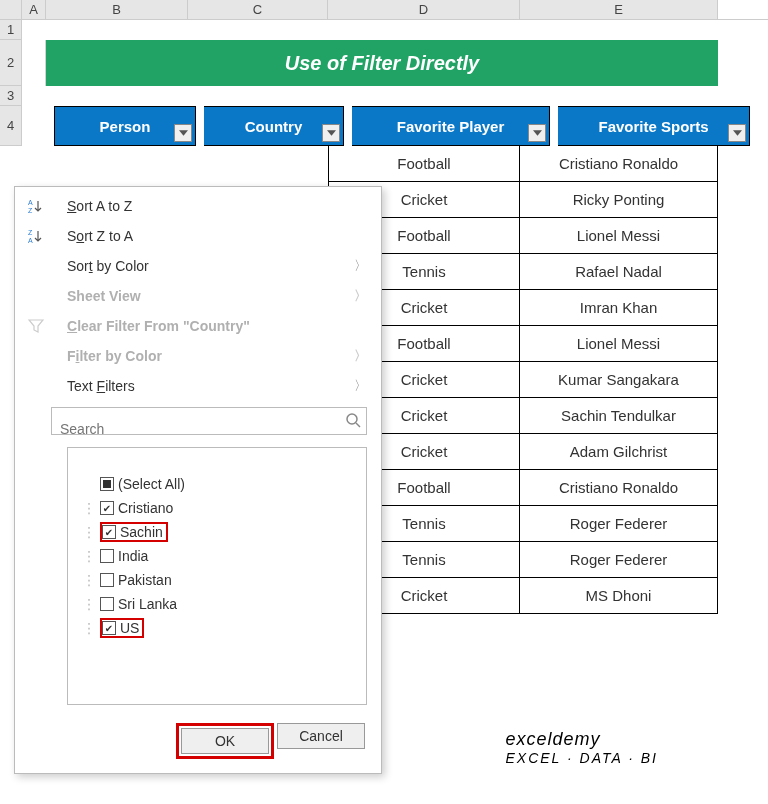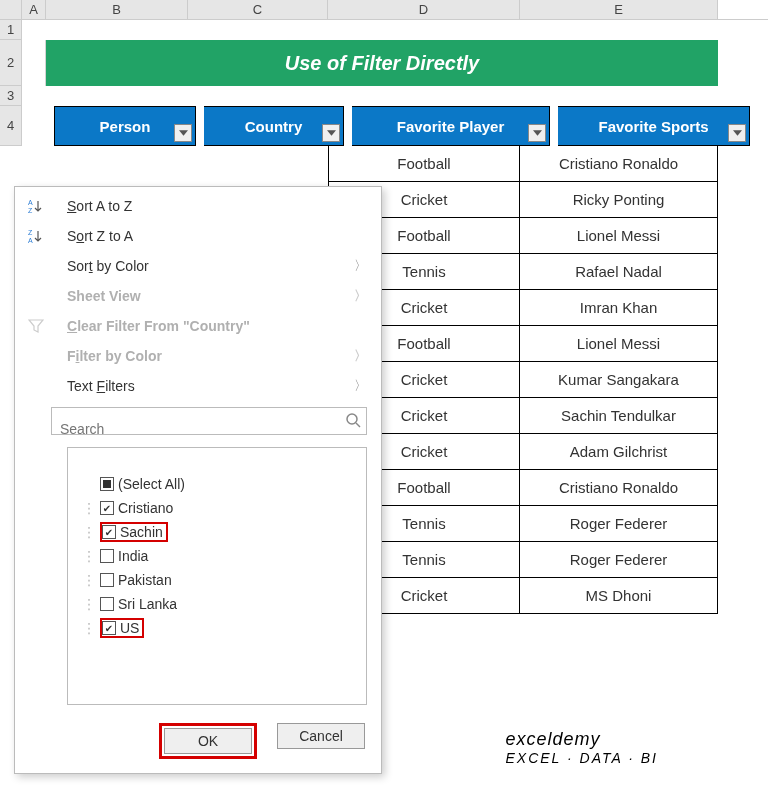--- a/index.html
+++ b/index.html
@@ -188,21 +188,21 @@
   .red-box {
     border: 2px solid #d40000;
     padding: 0 3px 0 0;
     display: inline-flex;
     align-items: center;
     gap: 4px;
   }
   .dropdown-buttons {
     display: flex;
     justify-content: flex-end;
-    gap: 20px;
+    gap: 3px;
     padding: 10px 16px 14px 0;
   }
   .btn {
     width: 88px; height: 26px;
     border: 1px solid #999;
     background: #efefef;
     font-size: 14px;
     display: flex; align-items: center; justify-content: center;
   }
   .btn-ok-wrap {

